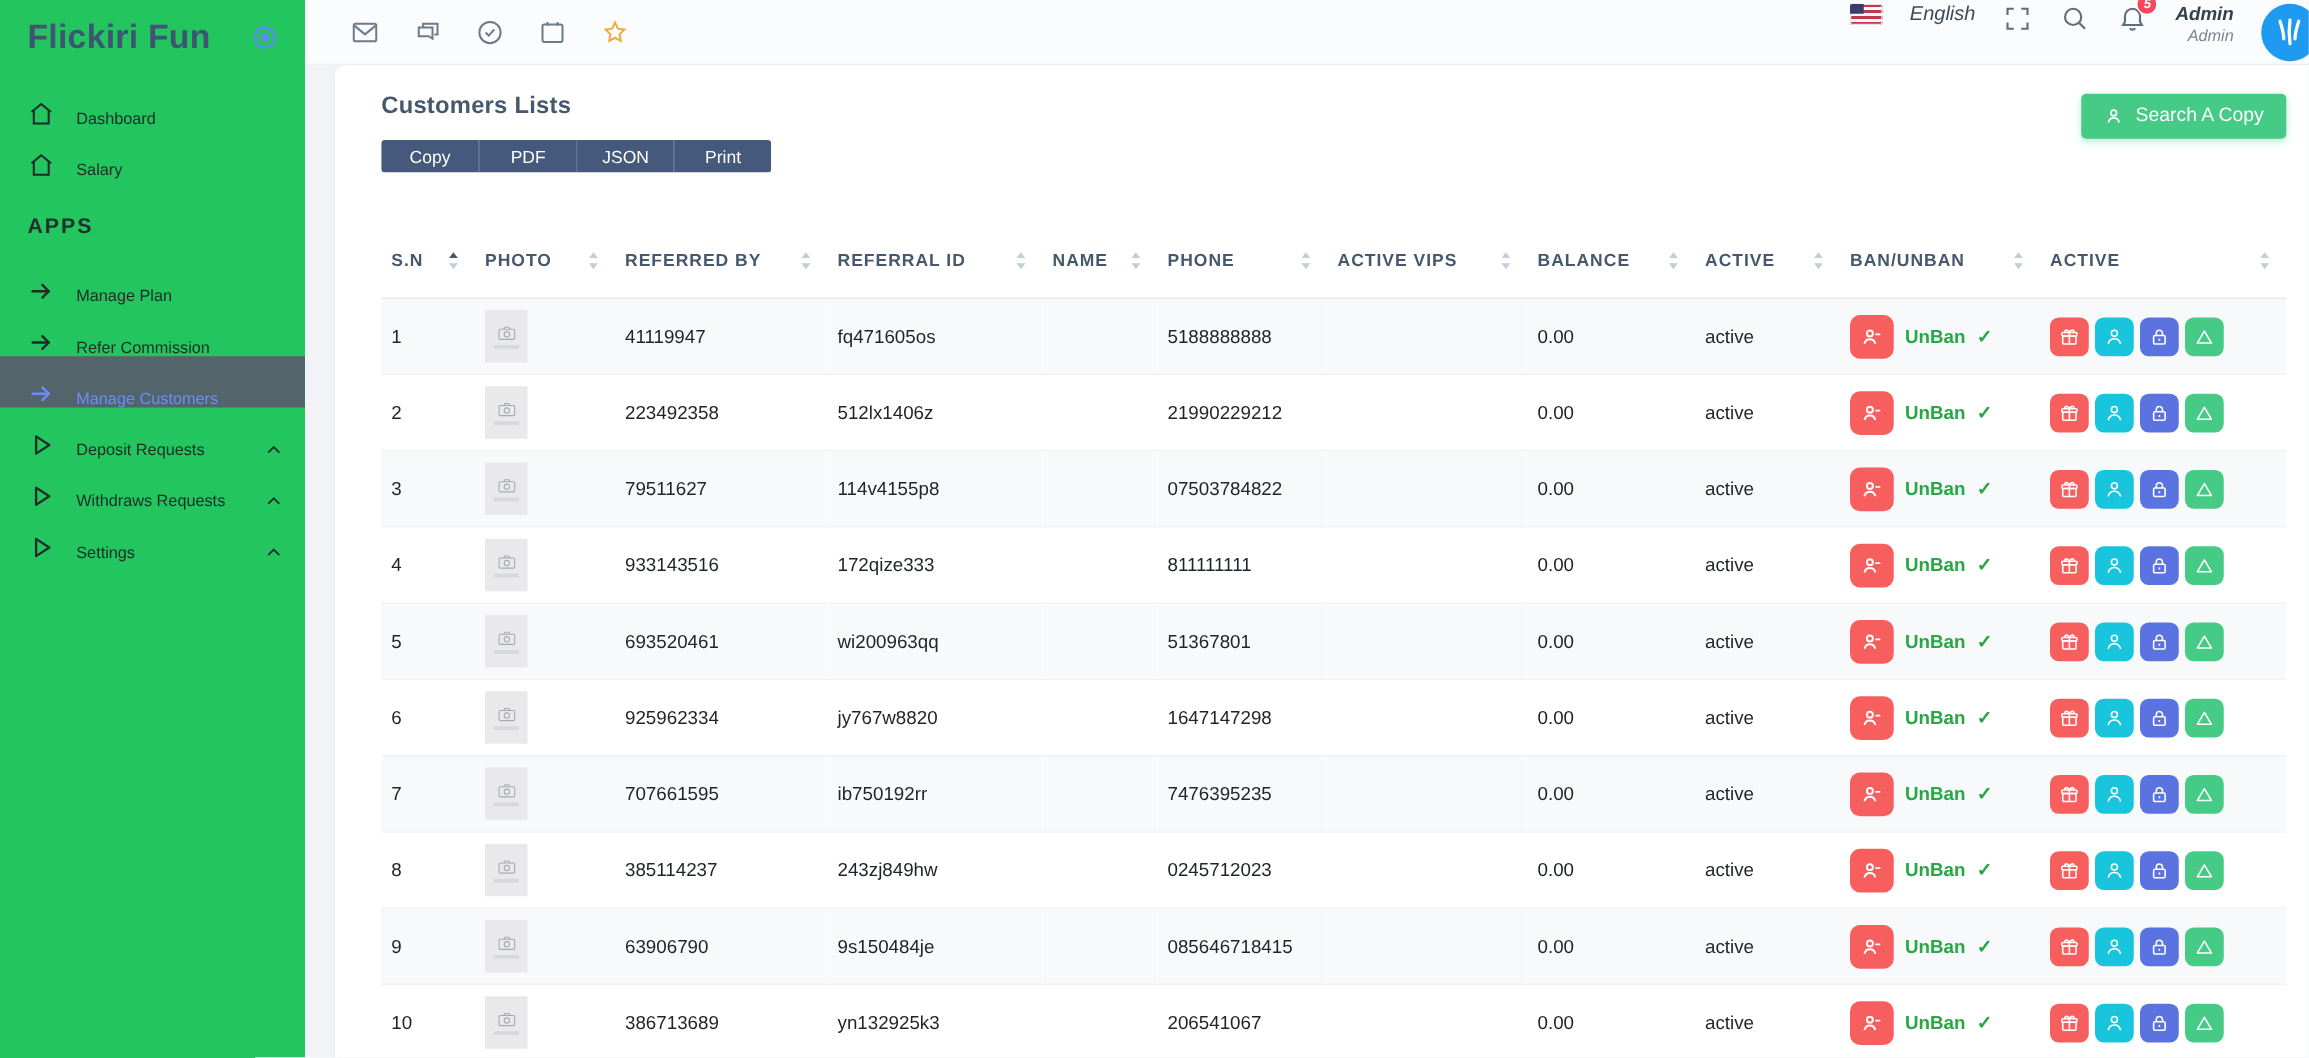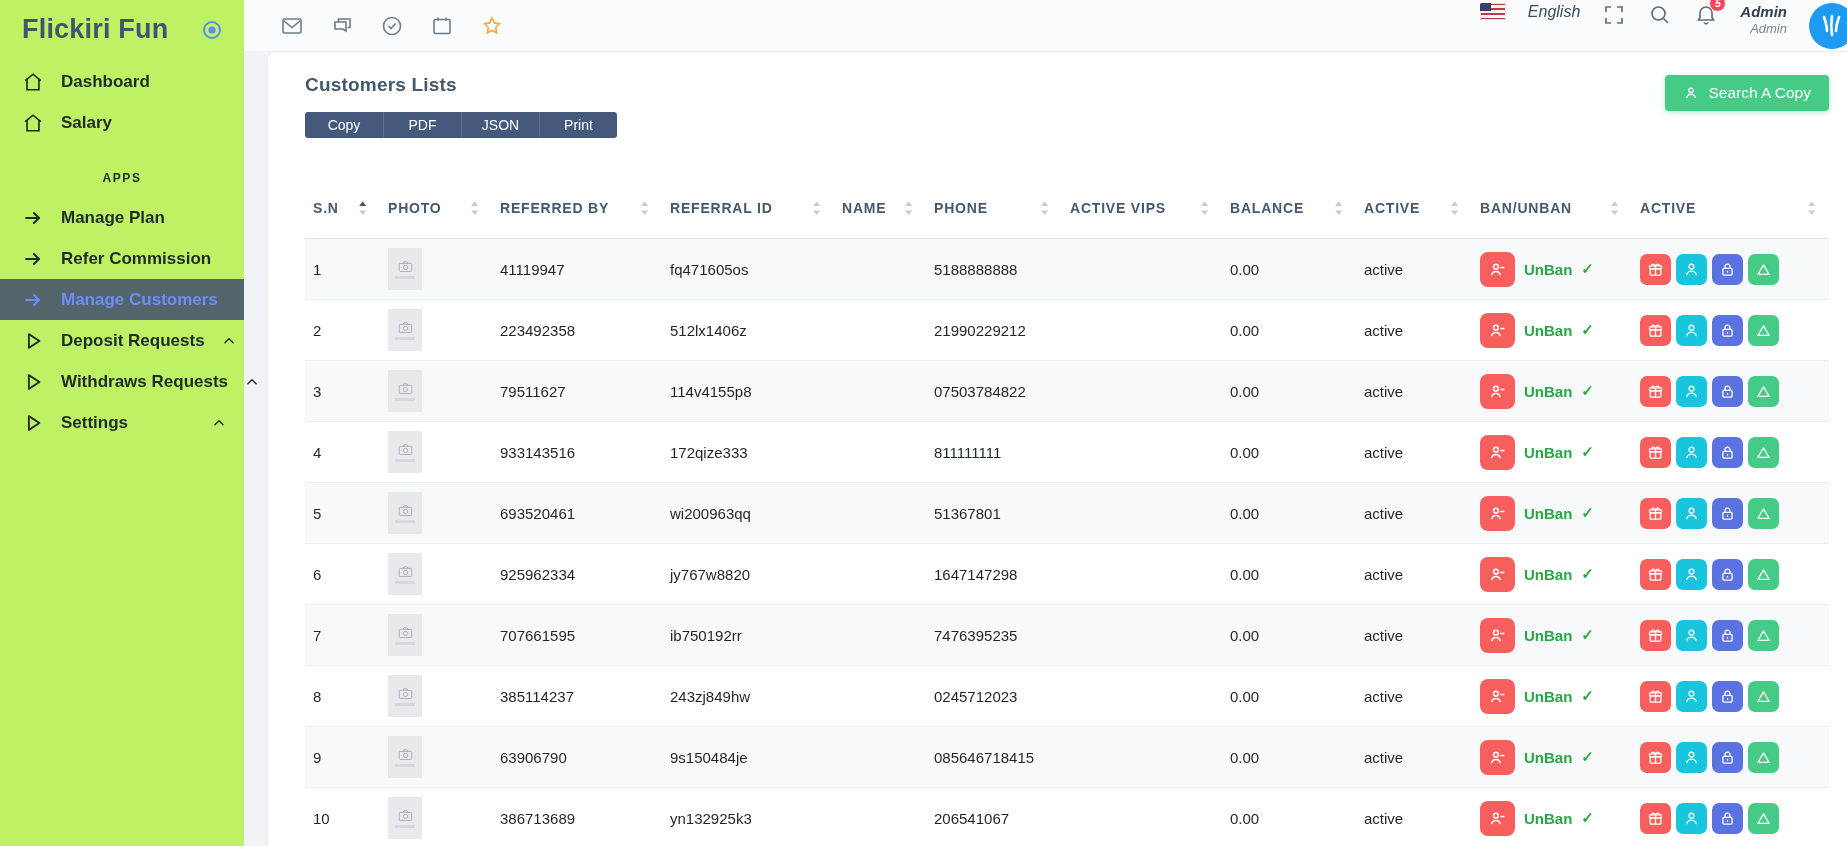--- a/index.html
+++ b/index.html
@@ -8,36 +8,36 @@
     font-family: "Liberation Sans", sans-serif;
     background:#f2f3f6;
     position:relative;
     color:#212529;
   }
   svg { display:block; }
 
   
   .sidebar {
     position:absolute; left:0; top:0; width:244px; height:100%;
-    background:#bef264; z-index:5;
+    background:#22c55e; z-index:5;
   }
   .brand-row { display:flex; align-items:center; justify-content:space-between; padding:14px 20px 10px 22px; }
   .brand { font-size:27px; font-weight:600; color:#3e5673; letter-spacing:.2px; }
   .brand-toggle { cursor:pointer; }
   .nav-item {
-    display:flex; align-items:center; gap:17px; height:41px;
-    padding:0 18px 0 22px; font-size:17px; font-weight:700;
+    display:flex; align-items:flex-end; gap:17px; height:41px;
+    padding:0 18px 0 22px; font-size:13px; font-weight:400;
     color:#1d2b29; cursor:pointer; white-space:nowrap;
   }
   .nav-item svg { width:22px; height:22px; flex-shrink:0; stroke:#1d2b29; }
   .nav-item.active { background:#53646b; color:#6d8dfb; }
   .nav-item.active svg { stroke:#6d8dfb; }
   .nav-item .chev { margin-left:auto; }
   .nav-item .chev svg { width:14px; height:14px; }
-  .section-label { padding:28px 22px 12px; font-size:12px; font-weight:700; letter-spacing:1.6px; color:#20302d;text-align:center; }
+  .section-label { padding:28px 22px 12px; font-size:17px; font-weight:700; letter-spacing:1.6px; color:#20302d; }
   .sb-group { margin-top:6px; }
 
   
   .topbar {
     position:absolute; left:244px; right:0; top:0; height:52px;
     background:#fbfcfd; border-bottom:1px solid #eef0f3;
     display:flex; align-items:center; padding-left:36px;
   }
   .tb-left { display:flex; align-items:center; gap:26px; }
   .tb-left .t-icon svg { width:24px; height:24px; stroke:#6c7a8a; fill:none; stroke-width:1.6; }

